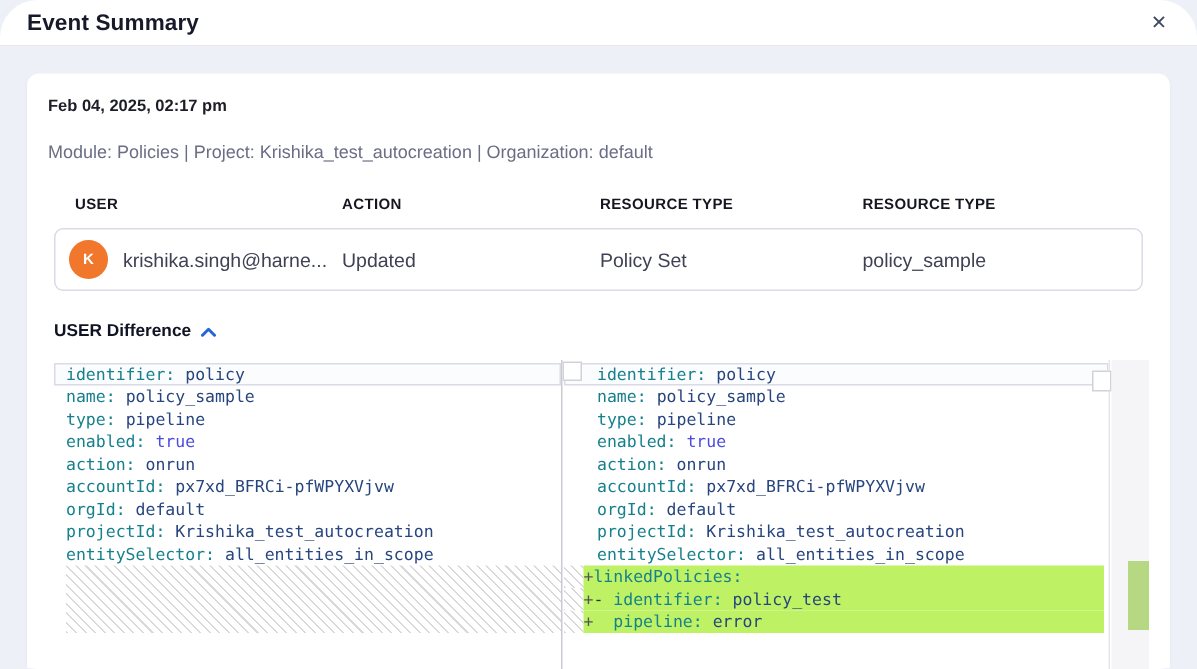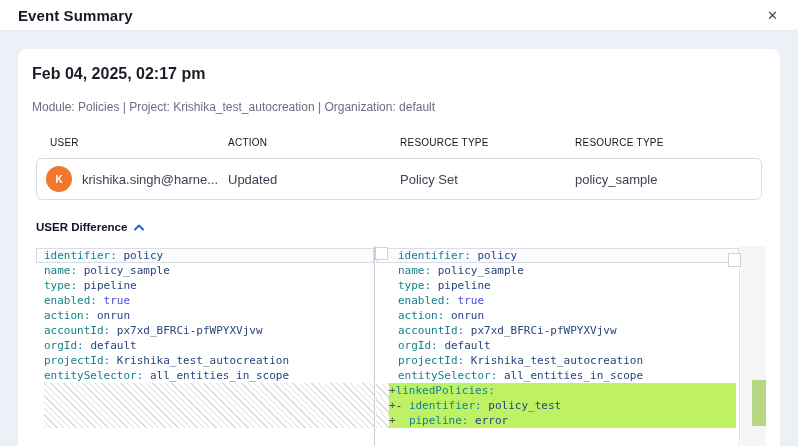--- a/index.html
+++ b/index.html
@@ -1,46 +1,46 @@
 <!DOCTYPE html>
 <html><head>
 <meta charset="utf-8">
 <style>
   * { margin:0; padding:0; box-sizing:border-box; }
   html,body { background:#eef0f8; }
   .screen {
     position:relative; width:798px; height:446px; overflow:hidden;
-    background:#eef0f8; font-family:"Liberation Sans", sans-serif;
+    background:#eef0f8; font-family:"Liberation Sans", sans-serif;border-radius:25px;
   }
   
   .modal-header {
     height:31px; background:#fff; border-bottom:1px solid #e7e8f0;
     display:flex; align-items:center; justify-content:space-between;
     padding:0 20px 0 18px;
   }
   .modal-title { font-size:15px; font-weight:700; color:#17192a; letter-spacing:.1px; }
   .close-btn {
     background:none; border:0; cursor:pointer; font-size:13px; color:#3e4a61;
     font-family:"DejaVu Sans", sans-serif; line-height:1;
   }
   
   .modal-body { padding:18px 18px 0 18px; }
   .card {
     background:#fff; border-radius:8px; padding:14px 14px 20px;
     box-shadow:0 1px 2px rgba(40,41,61,.05); min-height:420px;
   }
-  .event-time { font-size:16px; font-weight:700; color:#1c1d26; padding-top:2px; }
+  .event-time { font-size:11px; font-weight:700; color:#1c1d26; padding-top:2px; }
   .event-meta { font-size:12px; color:#6b6d85; margin-top:17px; }
   
   .audit-header {
     display:grid; grid-template-columns:192px 172px 175px 1fr;
     margin:0 4px; padding:23px 0 10px 0;
   }
   .audit-header span {
-    font-size:10px; font-weight:400; color:#15161f; letter-spacing:.25px;
+    font-size:10px; font-weight:700; color:#15161f; letter-spacing:.25px;
   }
   .audit-header span:first-child { padding-left:14px; }
   .audit-row {
     display:grid; grid-template-columns:191px 172px 175px 1fr;
     align-items:center; height:42px; margin:0 4px;
     border:1px solid #d9dbe7; border-radius:6px;
     font-size:13px; color:#3f4154;
   }
   .user-cell { display:flex; align-items:center; gap:10px; padding-left:9px; overflow:hidden; }
   .avatar {

